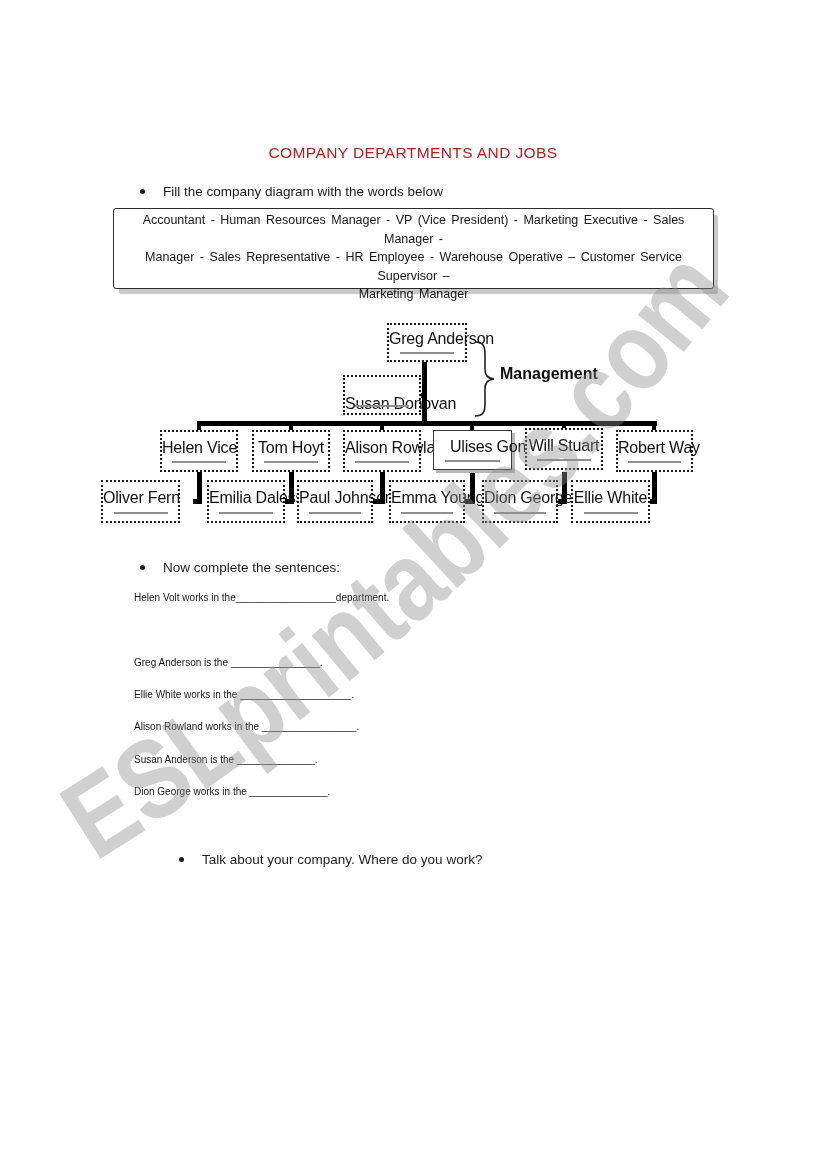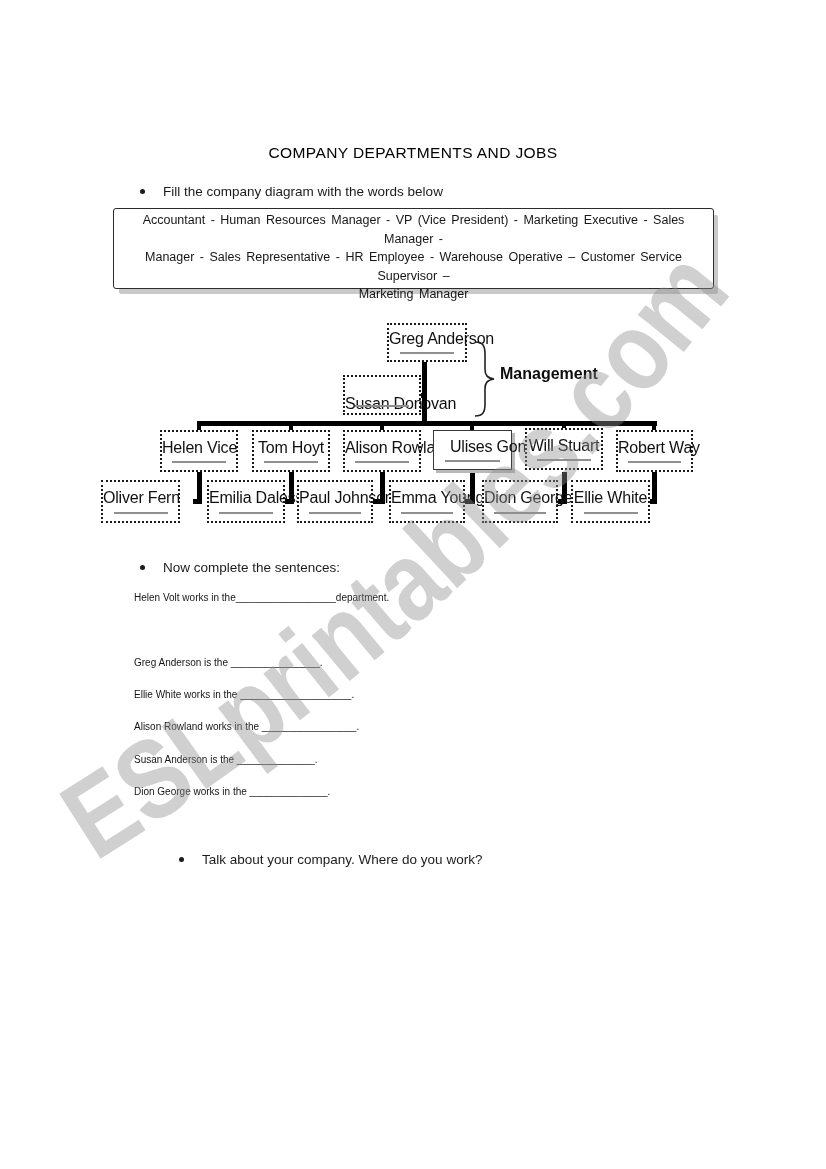--- a/index.html
+++ b/index.html
@@ -9,21 +9,21 @@
     background:#ffffff;
     font-family:"Liberation Sans", sans-serif;
     color:#1b1b1b;
     overflow:hidden;
   }
   .abs{position:absolute;}
   
   .title{
     left:0;top:144px;width:826px;
     text-align:center;
-    font-size:15.5px;letter-spacing:.4px;color:#000000;
+    font-size:15.5px;letter-spacing:.4px;color:#b91c1c;
   }
   .bullet-row{white-space:nowrap;font-size:13.5px;color:#1b1b1b;}
   .bullet-dot{
     position:absolute;left:-23px;top:5px;width:5px;height:5px;border-radius:50%;
     background:#1b1b1b;
   }
   
   .wordbank{
     left:113px;top:208px;width:601px;height:81px;
     box-sizing:border-box;

